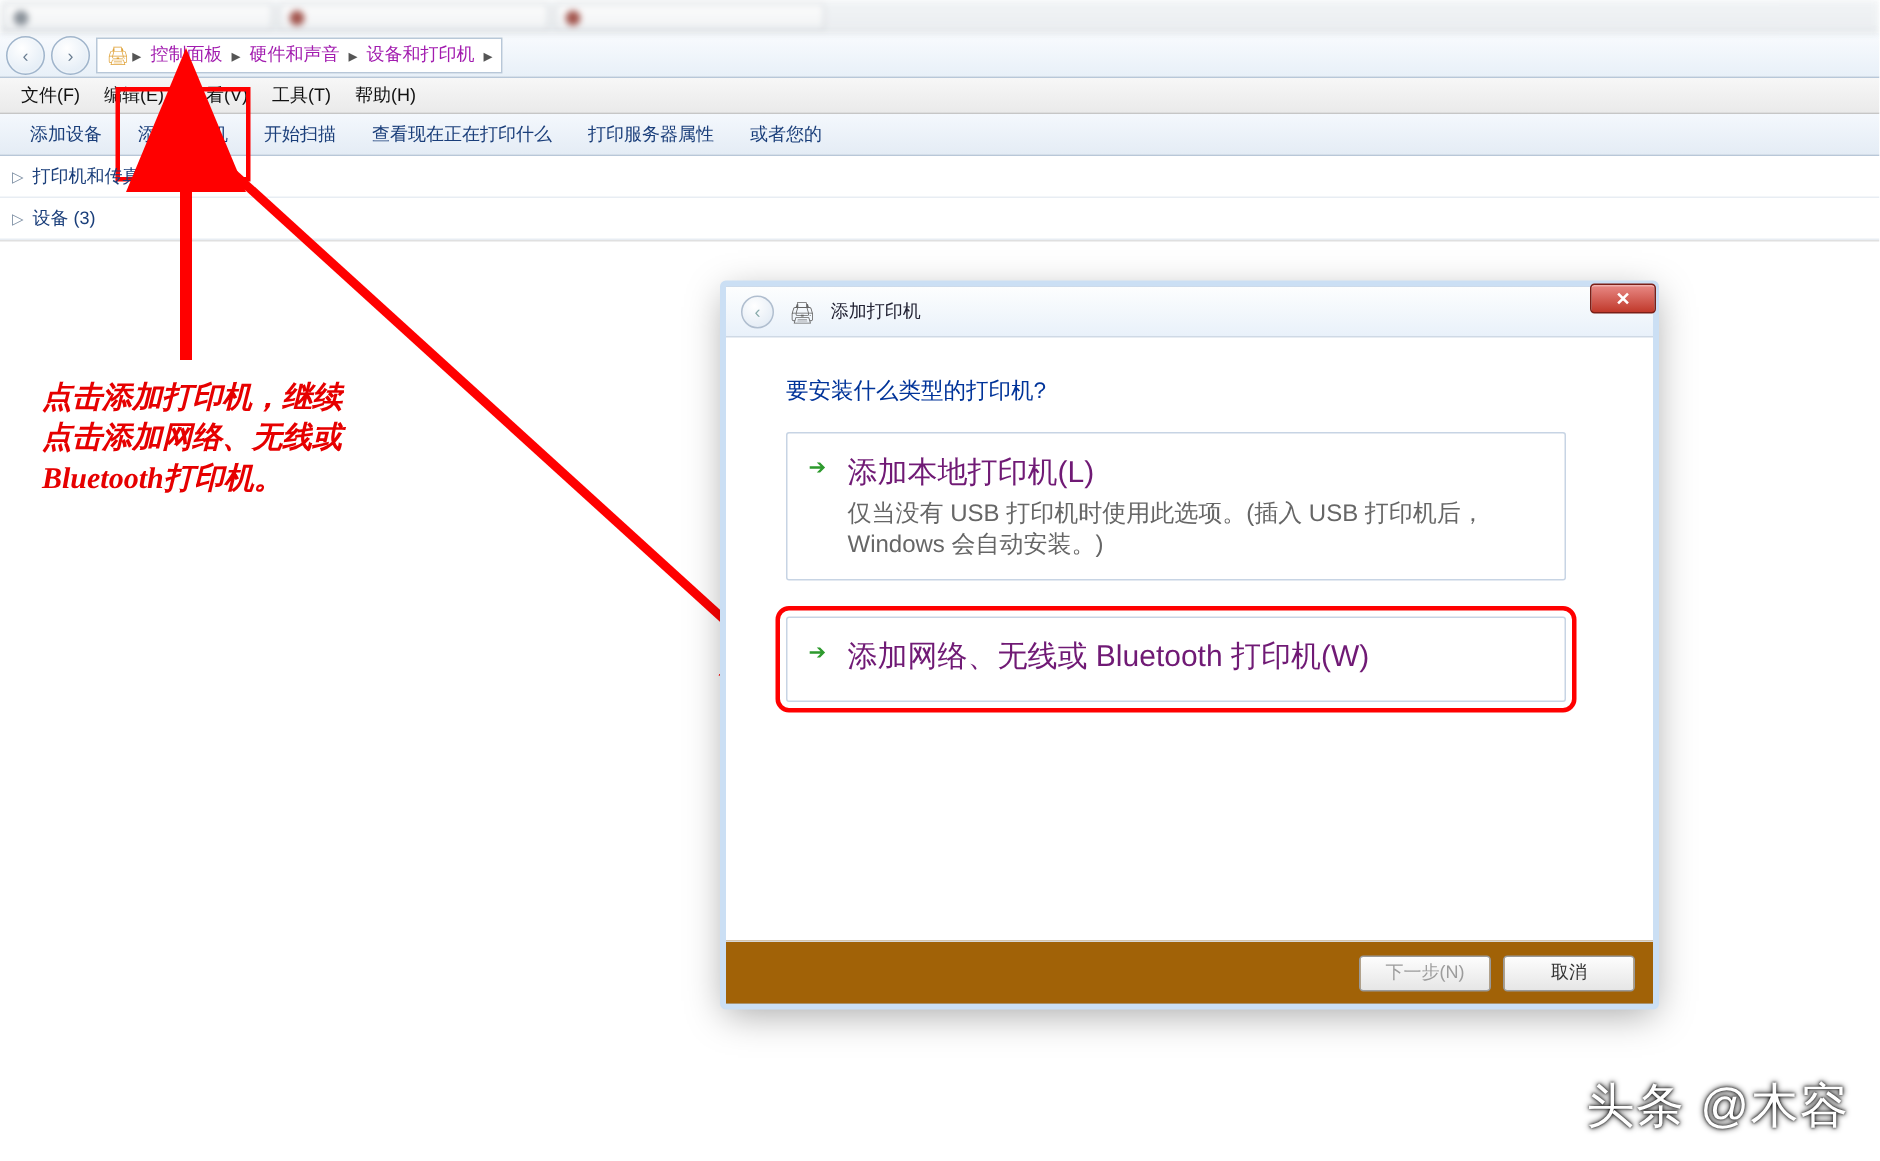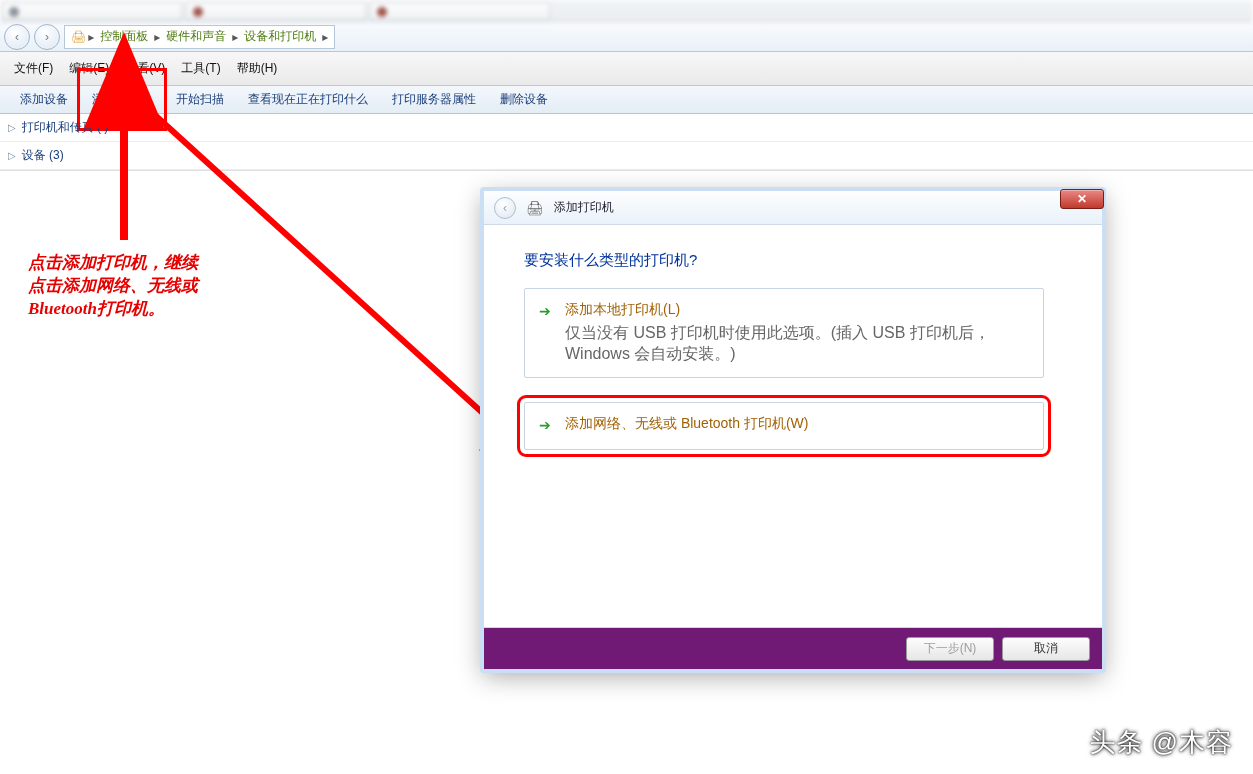--- a/index.html
+++ b/index.html
@@ -54,26 +54,26 @@
   }
   .crumb-box {
     flex: 0 0 auto;
     height: 24px;
     display:flex;align-items:center;gap:2px;
     border:1px solid #b8c7d8;
     background:#fff;
     padding:0 6px;
   }
   .folder-icon { color:#e0a33a; }
-  .crumb { color:#4d7c0f; padding:0 4px; white-space:nowrap;font-family:Liberation Serif, serif; }
+  .crumb { color:#a21caf; padding:0 4px; white-space:nowrap;font-family:Liberation Serif, serif; }
   .crumb-sep { color:#555; }
 
   
   .menubar {
-    height: 34px;
+    height: 24px;
     background: linear-gradient(#f7f7f7,#eaeaea);
     border-bottom:1px solid #c6c6c6;
     display:flex;align-items:center; padding:0 6px; gap:0;
   }
   .menuitem { padding:2px 8px; color:#111; }
 
   
   .toolbar {
     height: 28px;
     background: linear-gradient(#f4f8fd,#e4ecf5);
@@ -100,21 +100,21 @@
   }
   .tri { color:#7a8ca1; font-size:10px; }
 
   
   .anno {
     position:absolute;
     left:28px; top:252px;
     color:#e60000;
     font-family: "STKaiti","KaiTi","楷体",cursive;
     font-style: italic;
-    font-size:17px;
+    font-size:20px;
     line-height:1.35;
     font-weight:600;
     white-space:pre;
   }
 
   
   .overlay-svg {
     position:absolute; left:0; top:0; width:1253px; height:774px;
     pointer-events:none;
   }
@@ -165,45 +165,45 @@
     border-radius:2px;
     padding:12px 16px 12px 40px;
     position:relative;
     margin-bottom:24px;
     background:#fff;
   }
   .opt .arrow {
     position:absolute; left:14px; top:14px;
     color:#2e9a2e; font-size:14px;
   }
-  .opt .title { color:#a16207; font-size:14px; margin-bottom:4px; }
+  .opt .title { color:#701a75; font-size:20px; margin-bottom:4px; }
   .opt .desc  { color:#666; font-size:16px; }
   .opt.hot { outline:3px solid #f00; outline-offset:4px; }
   .dlg-buttons {
     position:absolute; left:0; right:0; bottom:0;
     height:42px;
-    background:#701a75;
+    background:#a16207;
     border-top:1px solid #d6d6d6;
     display:flex;justify-content:flex-end;align-items:center;
     gap:8px; padding:0 12px;
   }
   .btn {
     min-width:88px; height:24px;
     border:1px solid #9a9a9a;
     background:linear-gradient(#fdfdfd,#e6e6e6);
     border-radius:3px;
     display:flex;align-items:center;justify-content:center;
     color:#333;
   }
   .btn.disabled{color:#9c9c9c;}
 
   
   .watermark{
     position:absolute; right:20px; bottom:14px;
-    font-size:26px; color:#fff;
+    font-size:32px; color:#fff;
     text-shadow:0 0 4px #000,0 0 2px #000;
     font-family:"Microsoft YaHei",sans-serif;
     letter-spacing:1px;
   }
 </style>
 </head>
 <body>
 
 <div class="tabstrip">
   <div class="fake-tab blank">
@@ -239,21 +239,21 @@
   <div class="menuitem">工具(T)</div>
   <div class="menuitem">帮助(H)</div>
 </div>
 
 <div class="toolbar">
   <div class="tool">添加设备</div>
   <div class="tool hot">添加打印机</div>
   <div class="tool">开始扫描</div>
   <div class="tool">查看现在正在打印什么</div>
   <div class="tool">打印服务器属性</div>
-  <div class="tool">删除设备</div>
+  <div class="tool">或者您的</div>
 </div>
 
 <div class="content">
   <div class="group-row">
     <span class="tri">▷</span>
     <span>打印机和传真 ( )</span>
   </div>
   <div class="group-row">
     <span class="tri">▷</span>
     <span>设备 (3)</span>

